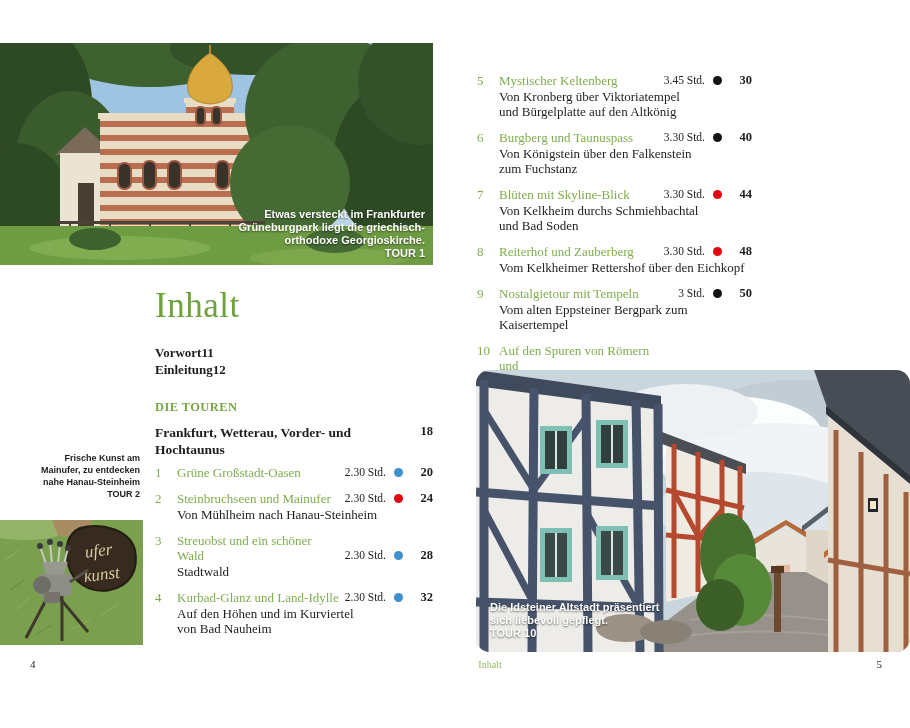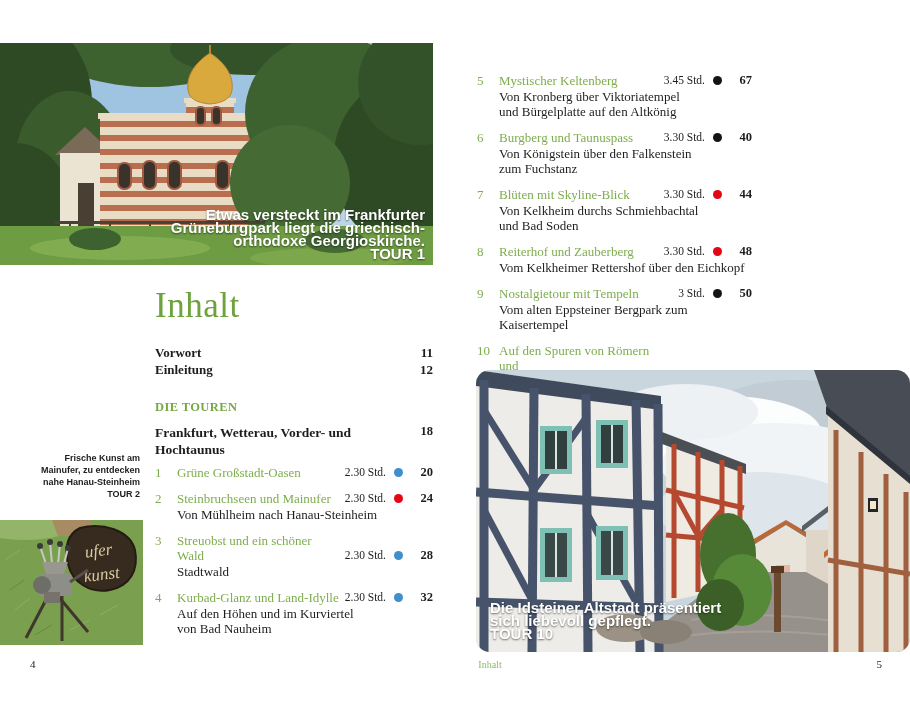--- a/index.html
+++ b/index.html
@@ -11,34 +11,34 @@
   }
   html,body{margin:0;padding:0;}
   body{
     width:910px;height:728px;position:relative;background:#ffffff;
     font-family:"Liberation Serif", serif;color:var(--ink);overflow:hidden;
   }
   .photo{position:absolute;overflow:hidden;}
   .photo svg{display:block;}
   .photo-caption{
     position:absolute;font-family:"Liberation Sans", sans-serif;font-weight:bold;
-    color:#fff;font-size:15px;line-height:13px;text-shadow:0 1px 2px rgba(0,0,0,.55);
+    color:#fff;font-size:11px;line-height:13px;text-shadow:0 1px 2px rgba(0,0,0,.55);
   }
   .caption-right{right:8px;bottom:5px;text-align:right;}
   .caption-left{left:14px;bottom:12px;text-align:left;}
 
   #left-content{position:absolute;left:155px;top:288px;width:278px;}
   #right-content{position:absolute;left:477px;top:73px;width:275px;}
 
   h1.inhalt{
     margin:0;font-size:35px;line-height:36px;font-weight:normal;
     color:var(--green-heading);letter-spacing:.5px;
   }
   .front-matter{margin-top:20px;}
-  .fm-row{display:flex;justify-content:space-between;font-weight:bold;font-size:13px;line-height:17px;}
+  .fm-row{display:flex;font-weight:bold;font-size:13px;line-height:17px;}
   .section-label{
     margin-top:21px;font-size:12.5px;line-height:16px;font-weight:bold;
     color:var(--green-section);letter-spacing:.4px;
   }
   .region-header{display:flex;margin-top:9px;font-weight:bold;font-size:13.5px;line-height:17px;}
   .region-header .rh-title{flex:1;}
   .tour-list{margin-top:7px;}
   #right-content .tour-list{margin-top:0;}
 
   .tour{margin-bottom:11px;}
@@ -272,21 +272,21 @@
   <div class="tour-list">
       <div class="tour">
     <div class="tour-head">
       <span class="tnum">5</span>
       <div class="ttitle">
             <div>Mystischer Keltenberg</div>
           </div>
       <div class="tmeta">
         <span class="ttime">3.45 Std.</span>
         <span class="dot" style="background: rgb(20, 20, 20);"></span>
-        <span class="tpage">67</span>
+        <span class="tpage">30</span>
       </div>
     </div>
     <div class="tdesc">
           <div>Von Kronberg über Viktoriatempel</div>
           <div>und Bürgelplatte auf den Altkönig</div>
         </div>
   </div>
       <div class="tour">
     <div class="tour-head">
       <span class="tnum">6</span>

